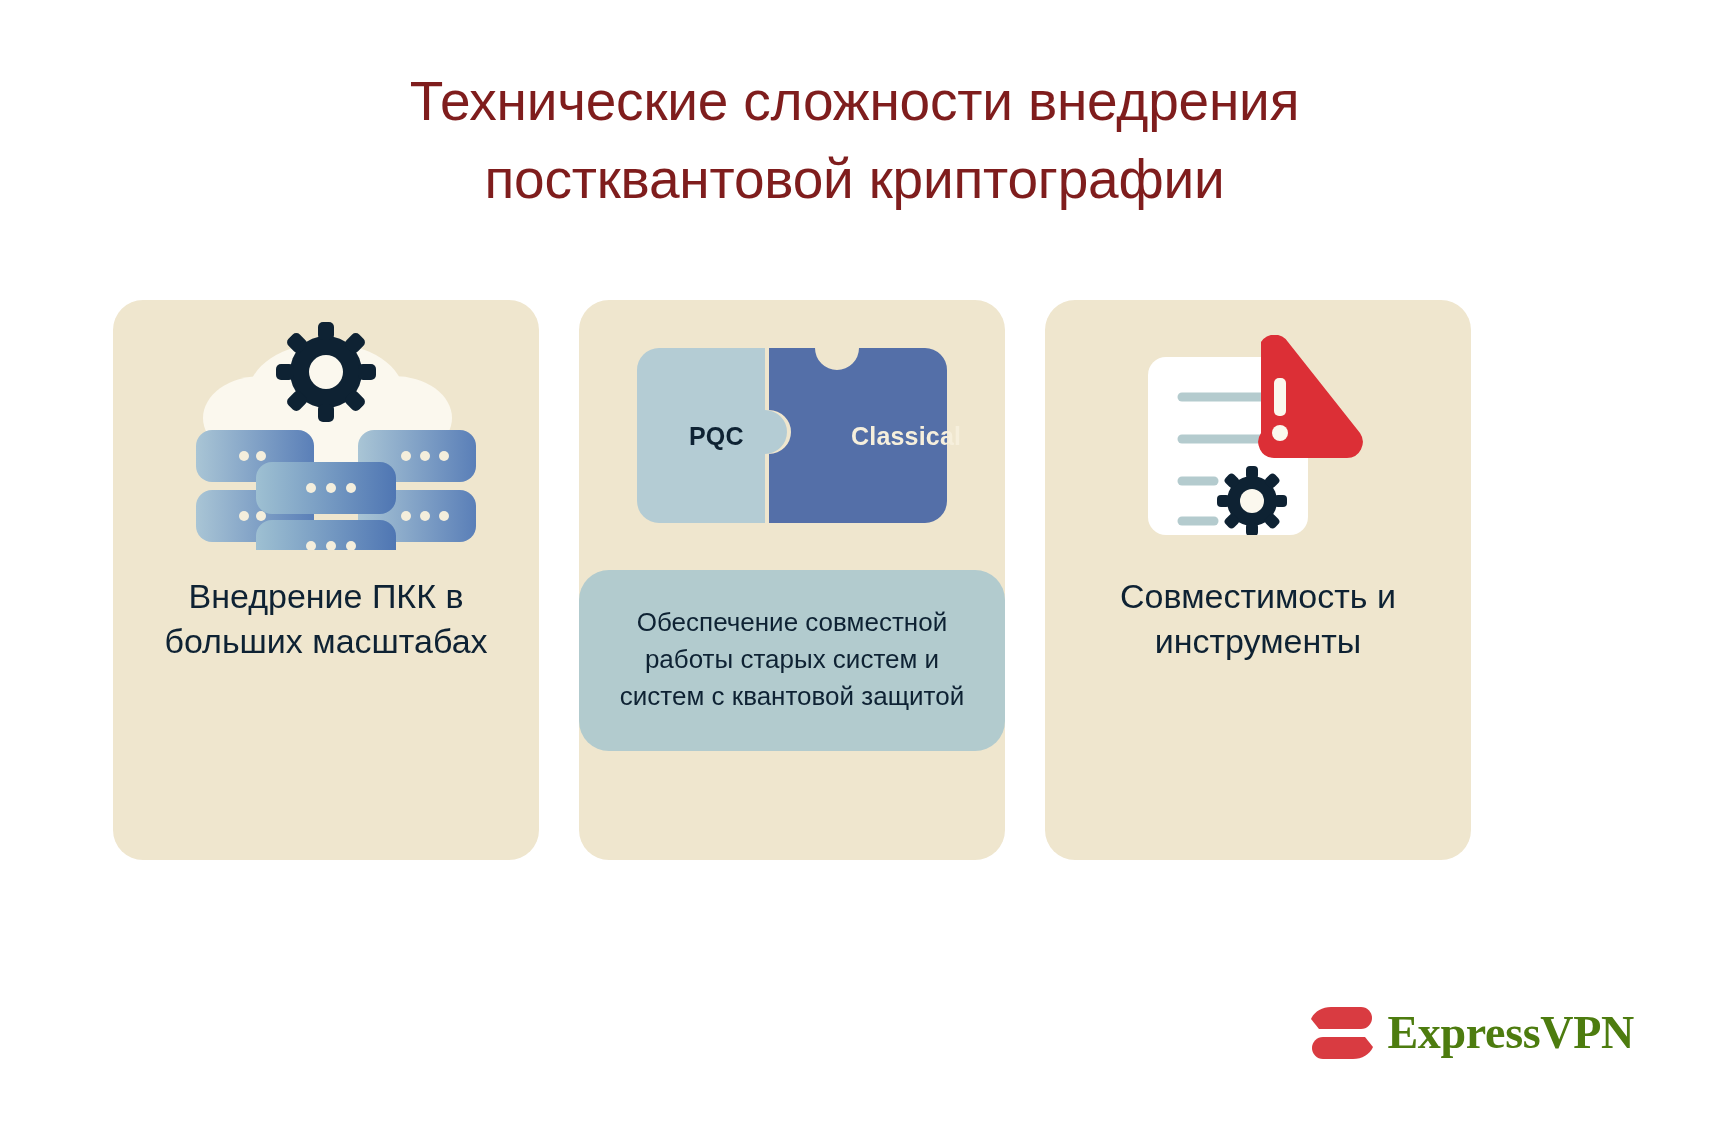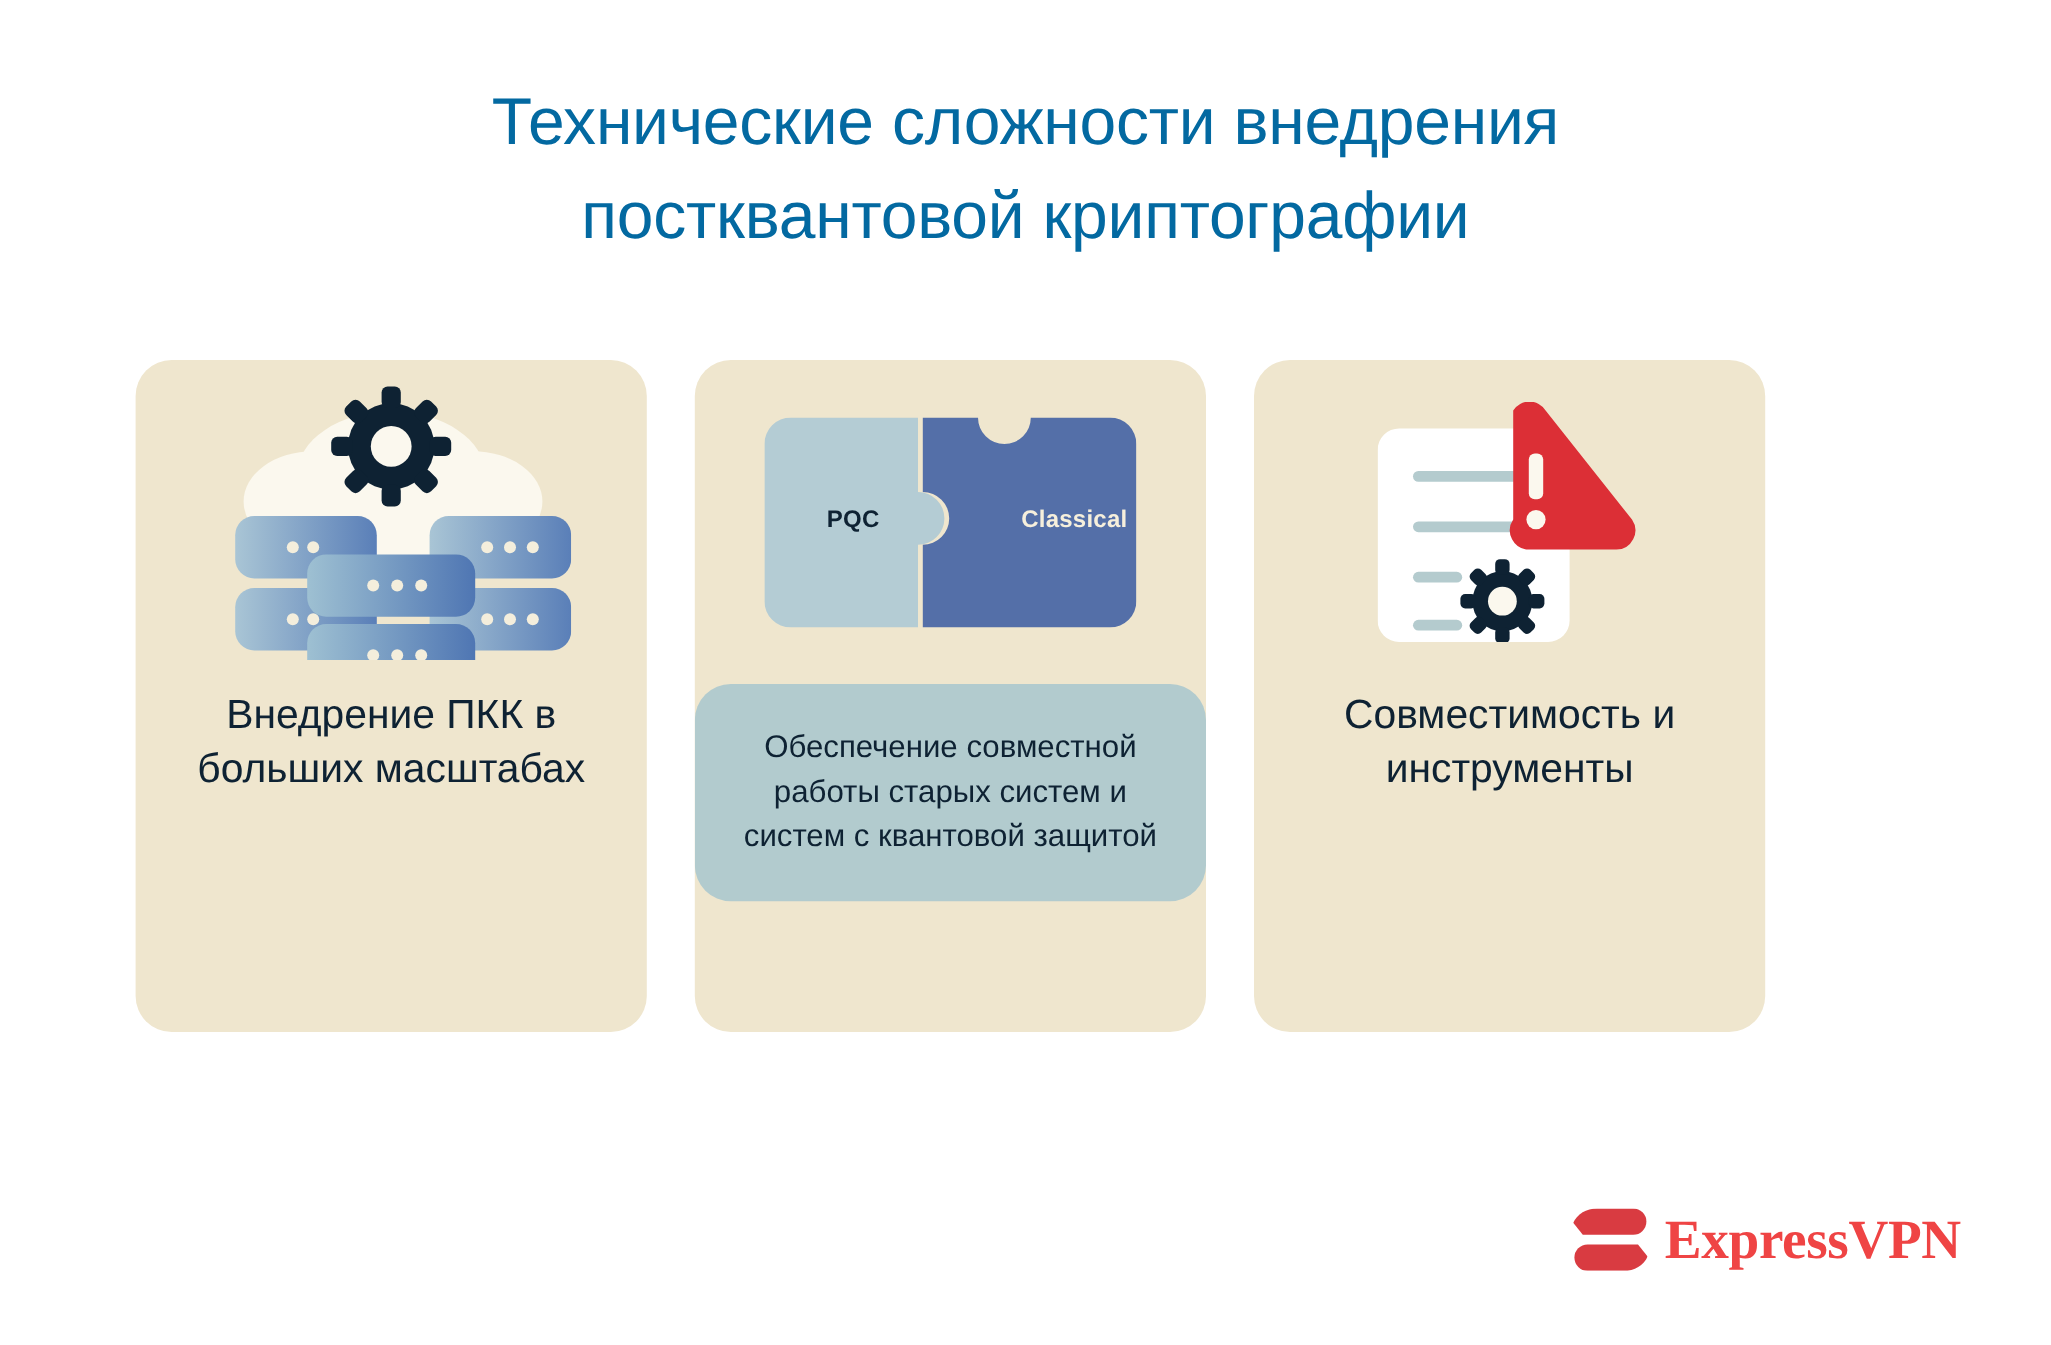--- a/index.html
+++ b/index.html
@@ -16,21 +16,21 @@
   }
 
   
   .title {
     position:absolute;
     left:0; right:0; top:62px;
     text-align:center;
     font-size:55px;
     line-height:1.42;
     font-weight:400;
-    color:#0369a1;
+    color:#7f1d1d;
     letter-spacing:-0.2px;
     padding:0 240px;
   }
 
   
   .cards {
     position:absolute;
     left:113px; top:300px;
     width:1358px; height:560px;
     display:flex;
@@ -96,21 +96,21 @@
   .card.c2 .card-heading { padding-top:4px; }
   .card.c3 .card-heading { padding-top:4px; }
 
   
   .ic1 { width:300px; height:230px; position:relative; }
 
   
   .ic2 { width:310px; height:175px; position:relative; }
   .puzzle-label {
     position:absolute;
-    font-size:20px;
+    font-size:25px;
     font-weight:bold;
     letter-spacing:0.2px;
     pointer-events:none;
   }
   .pz-left  { left:52px;  top:74px; color:#0E2233; }
   .pz-right { left:180px; top:74px; color:#F6EFDC;margin-left:34px; }
 
   
   .ic3 { width:220px; height:200px; position:relative; }
 
@@ -119,21 +119,21 @@
     position:absolute;
     right:75px; bottom:62px;
     display:flex;
     align-items:center;
     gap:14px;
   }
   .logo-text {
     font-family:"Liberation Serif", serif;
     font-size:46px;
     font-weight:700;
-    color:#ef4444;
+    color:#4d7c0f;
     letter-spacing:-0.3px;
     line-height:1;
   }
 </style>
 </head>
 <body>
 
 <div id="stage">
 
   <h1 class="title">Технические сложности внедрения постквантовой криптографии</h1>

